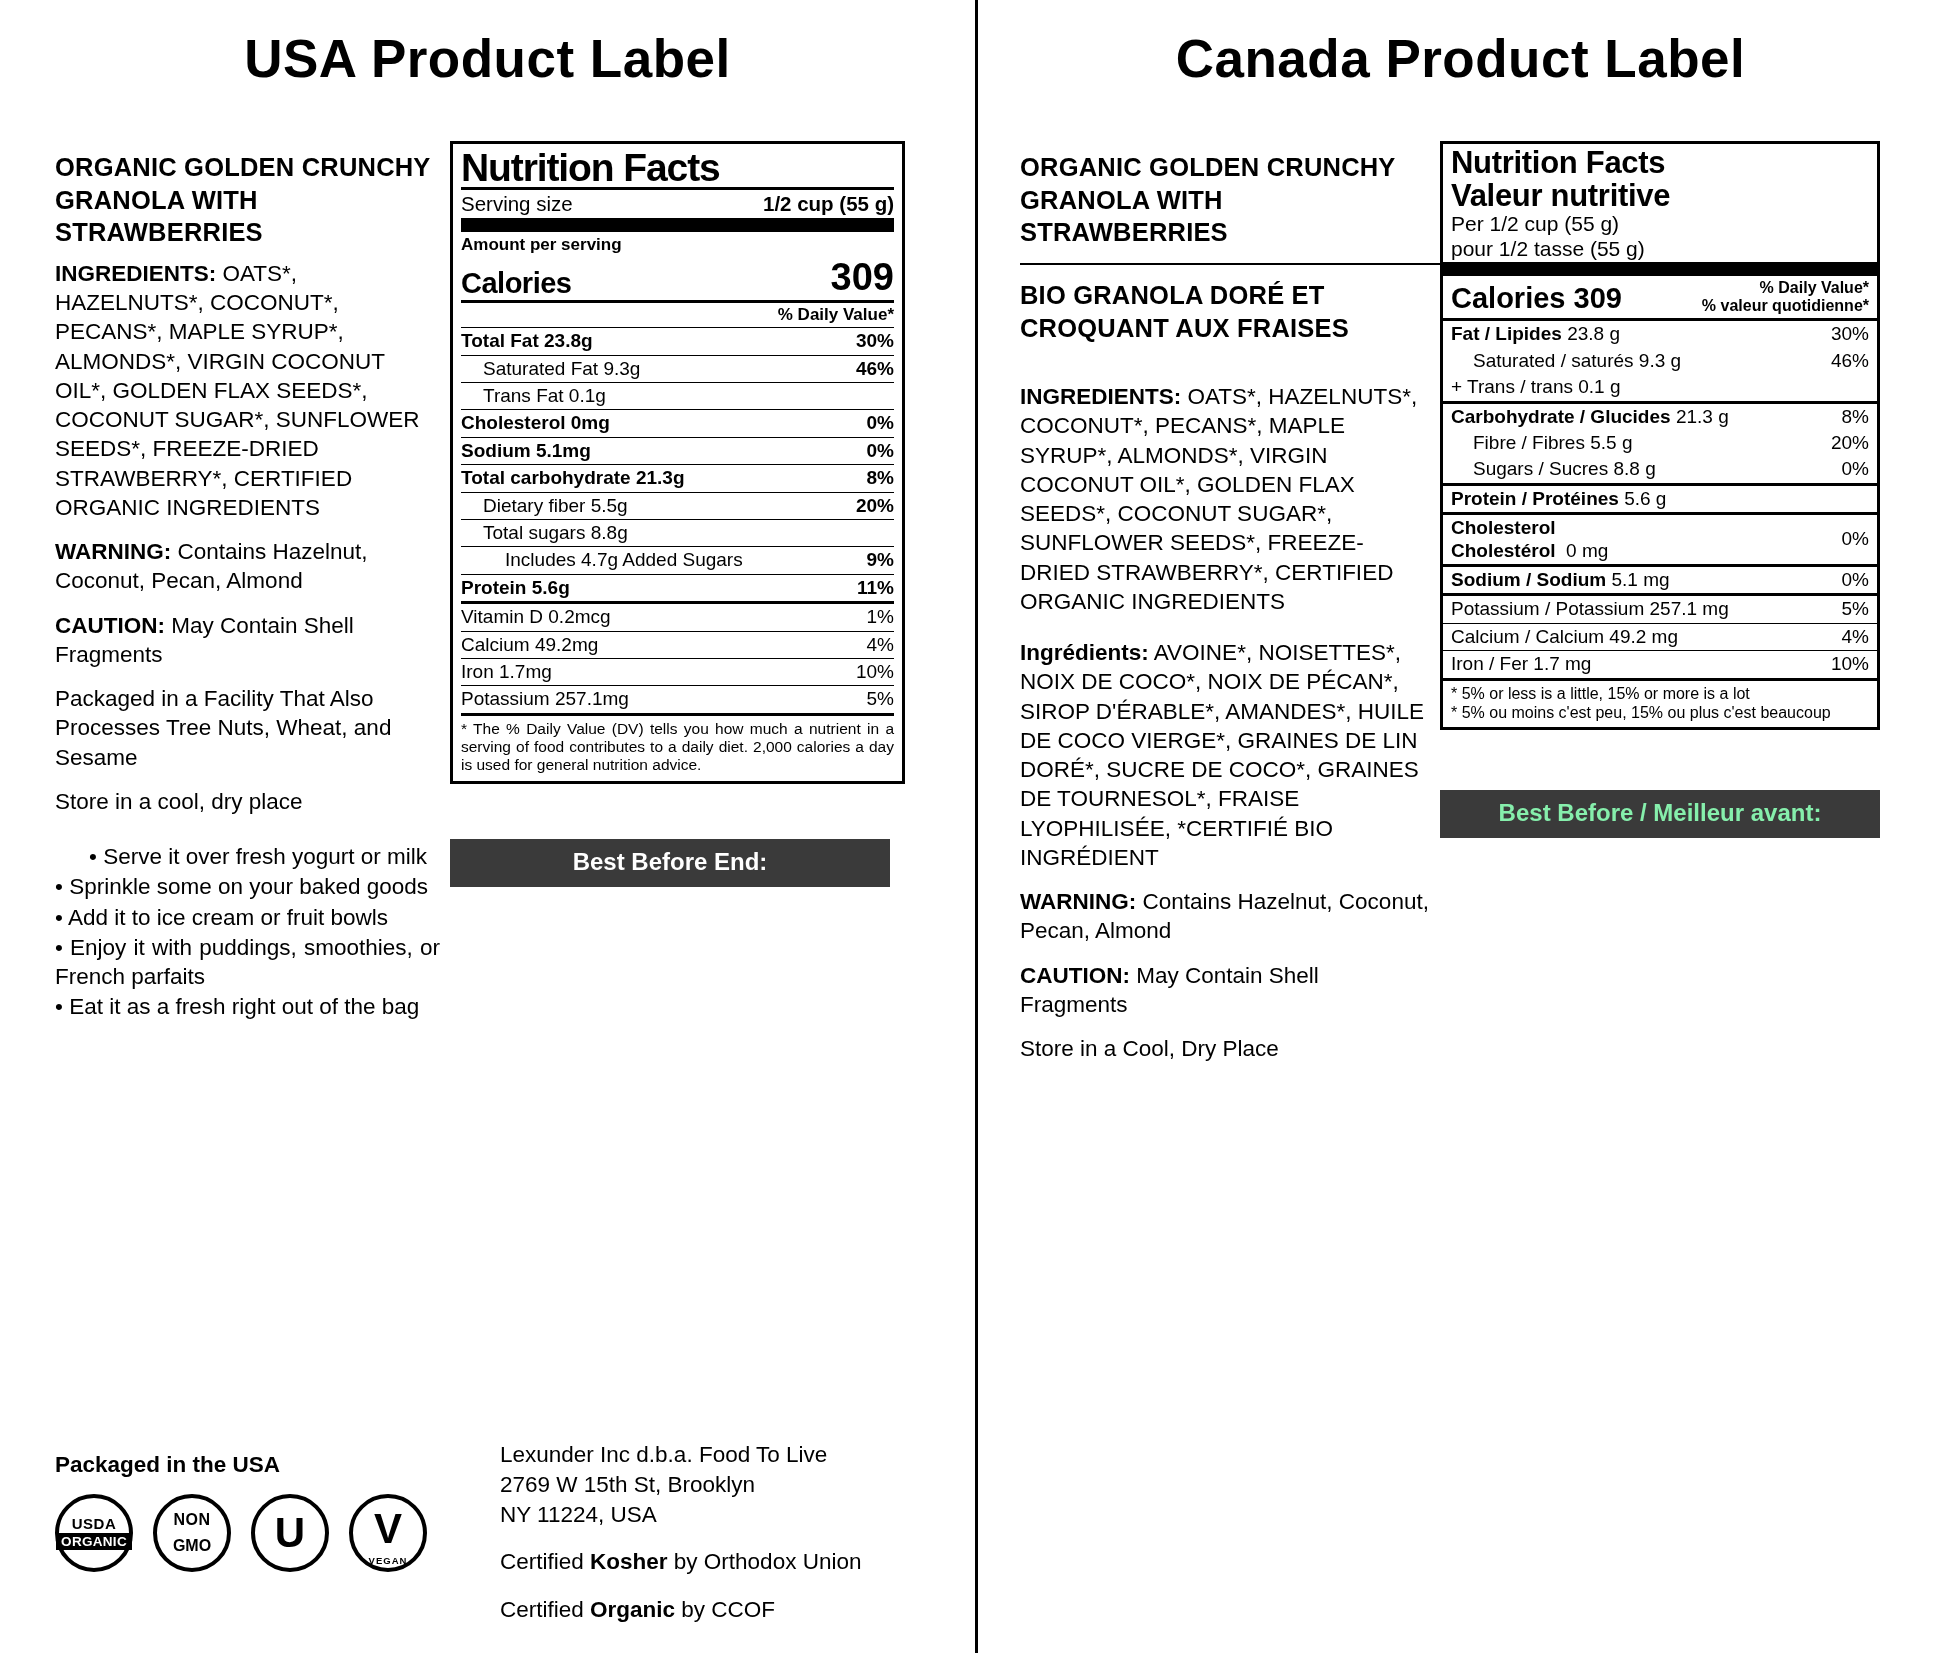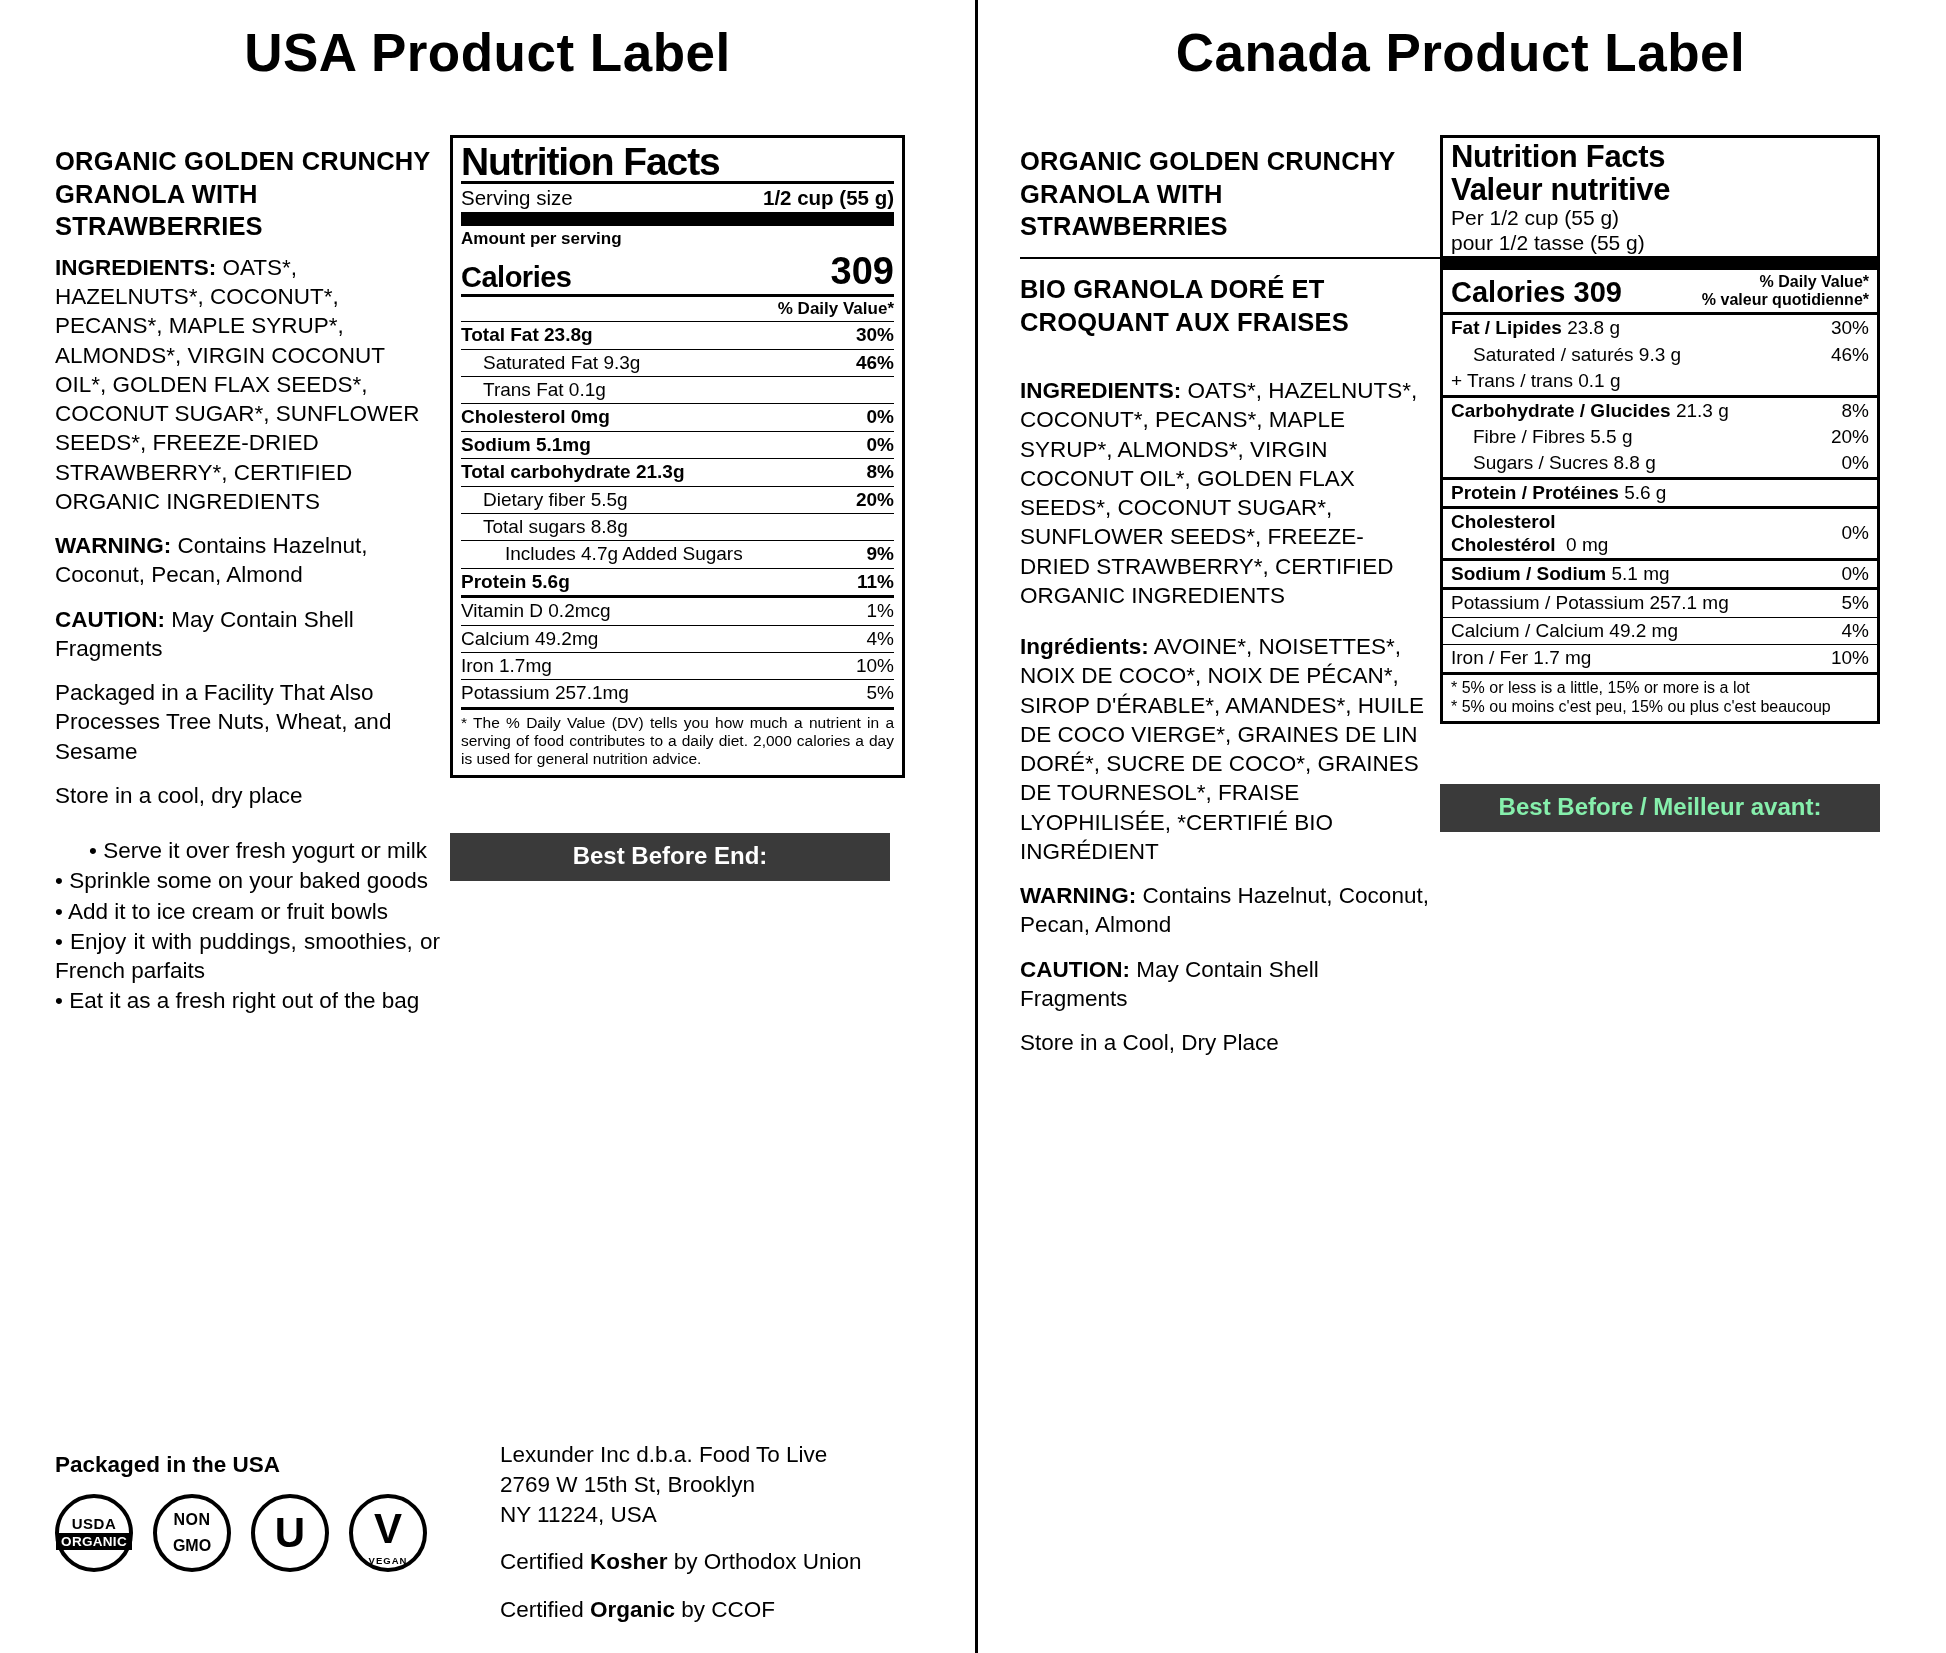--- a/index.html
+++ b/index.html
@@ -17,21 +17,21 @@
   .panel-usa { width: 975px; padding: 0 0 0 0; }
   .panel-can { width: 971px; }
   .vdivider {
     position:absolute; left:975px; top:0; width:3px; height:1653px;
     background:#000;
   }
   .panel-title {
     text-align:center;
     font-size:53px;
     font-weight:bold;
-    margin-top:22px;
+    margin-top:28px;
     letter-spacing:0.5px;
   }
   .cols { display:flex; }
   
   .usa-left { width: 440px; padding-left:55px; padding-top:62px; }
   .usa-right { width: 470px; padding-top:52px; padding-left:10px;}
   .prodname {
     font-weight:bold; font-size:25.5px; line-height:1.28;
     letter-spacing:0.2px;
   }

